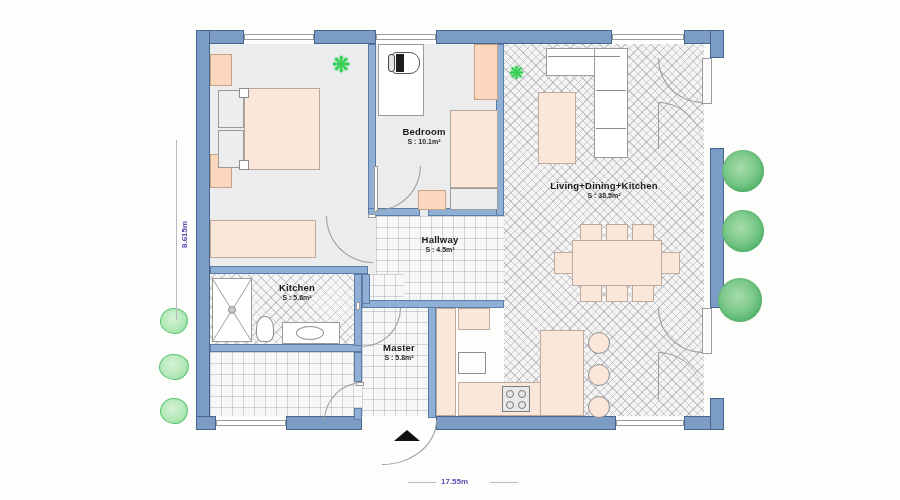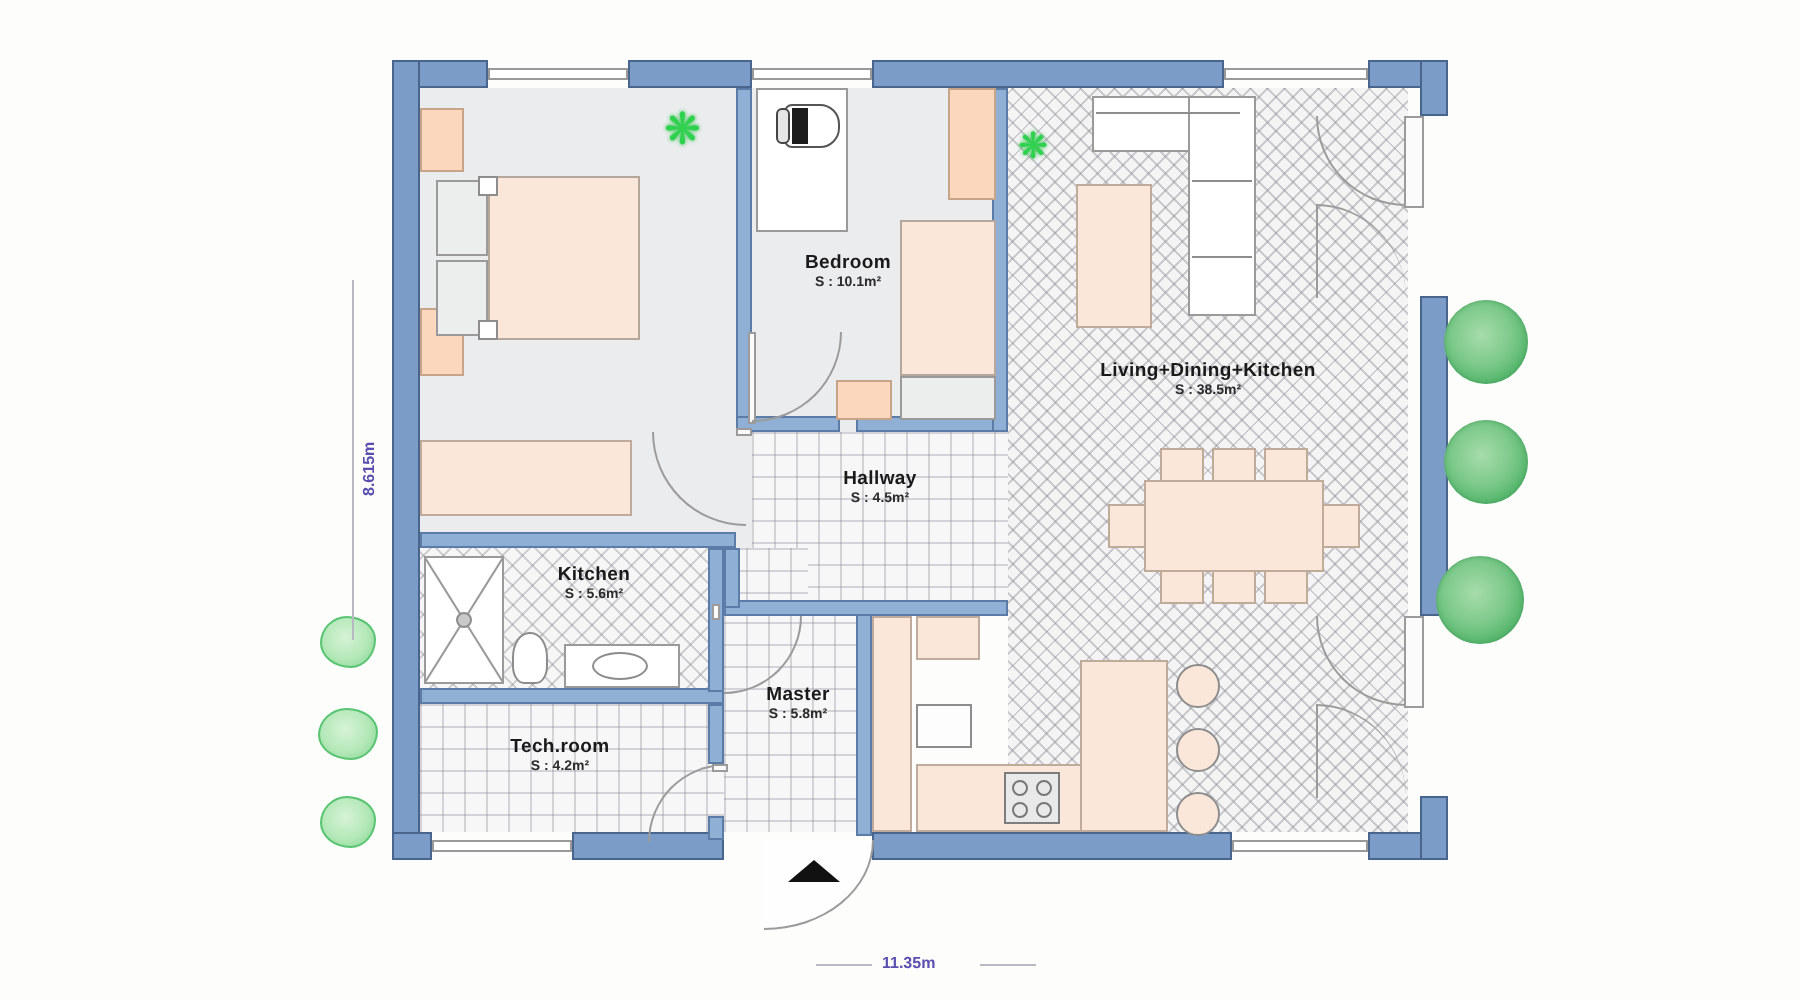--- a/index.html
+++ b/index.html
@@ -234,24 +234,20 @@
     <div class="lbl" style="left:186px;top:204px;width:116px;">
       <div class="nm">Hallway</div>
       <div class="ar">S : 4.5m²</div>
     </div>
 
     <div class="lbl" style="left:46px;top:252px;width:110px;">
       <div class="nm">Kitchen</div>
       <div class="ar">S : 5.6m²</div>
     </div>
 
-    <div class="lbl" style="left:26px;top:338px;width:116px;">
-      <div class="nm">Tech.room</div>
-      <div class="ar">S : 4.2m²</div>
-    </div>
 
     <div class="lbl" style="left:166px;top:312px;width:74px;">
       <div class="nm">Master</div>
       <div class="ar">S : 5.8m²</div>
     </div>
 
   </div>
 
   <div class="tree" style="left:722px;top:150px;width:42px;height:42px;"></div>
   <div class="tree" style="left:722px;top:210px;width:42px;height:42px;"></div>
@@ -259,15 +255,15 @@
 
   <div class="bush" style="left:160px;top:308px;width:26px;height:24px;"></div>
   <div class="bush" style="left:159px;top:354px;width:28px;height:24px;"></div>
   <div class="bush" style="left:160px;top:398px;width:26px;height:24px;"></div>
 
   <div class="dimline" style="left:176px;top:140px;width:1px;height:180px;"></div>
   <div class="dimtxt vert" style="left:180px;top:248px;">8.615m</div>
 
   <div class="dimline" style="left:408px;top:482px;width:28px;height:1px;"></div>
   <div class="dimline" style="left:490px;top:482px;width:28px;height:1px;"></div>
-  <div class="dimtxt" style="left:441px;top:477px;">11.35m</div>
+  <div class="dimtxt" style="left:441px;top:477px;">17.55m</div>
 
 </div>
 
 </body></html>

